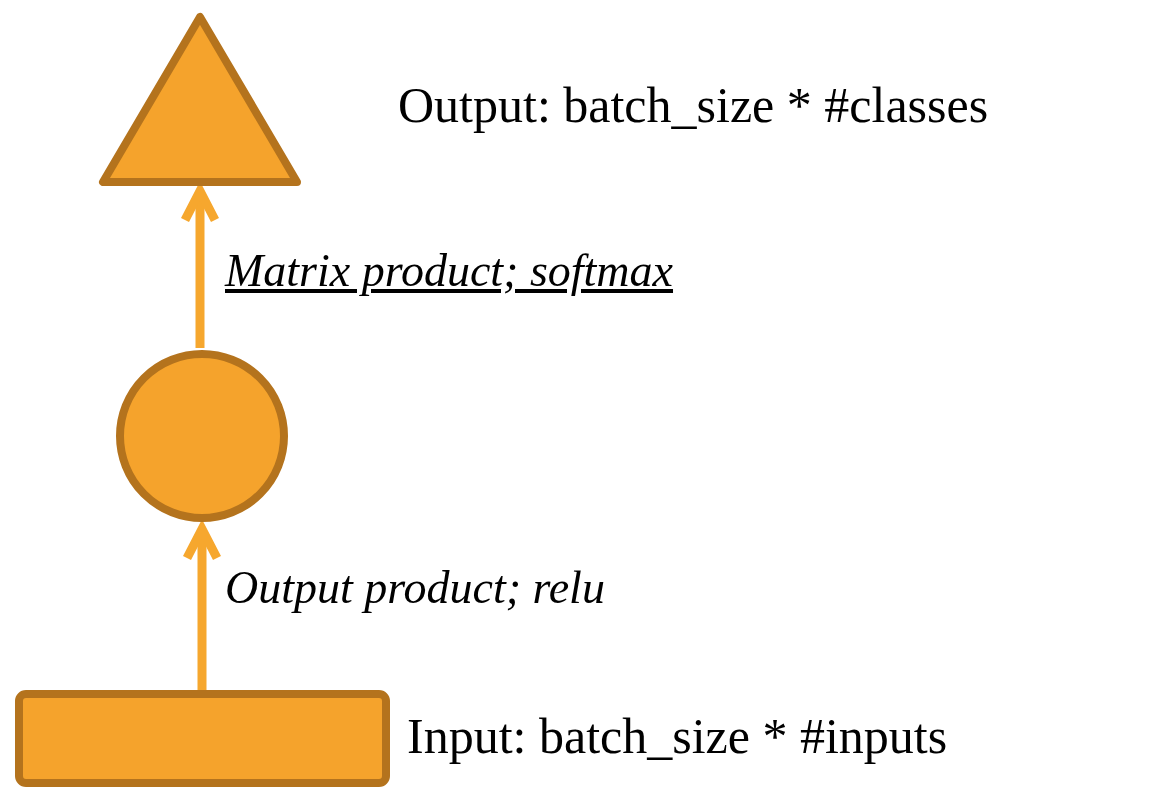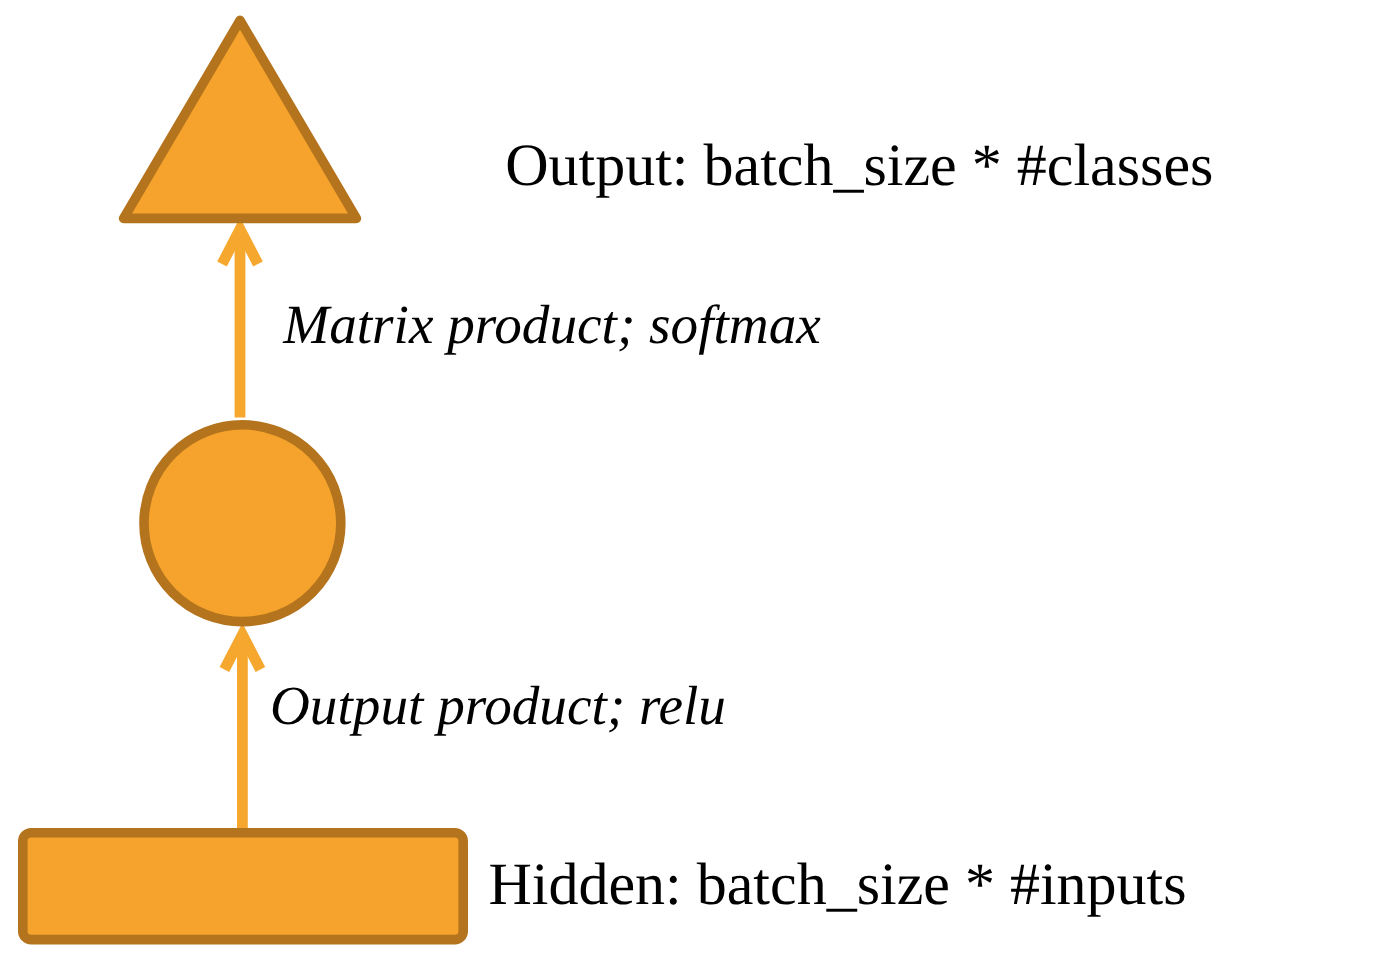--- a/index.html
+++ b/index.html
@@ -56,22 +56,22 @@
       <polyline points="187,558 202,529 217,558" fill="none" stroke-width="9" stroke-linejoin="miter" stroke-linecap="butt" stroke="#F6A72E"></polyline>
     </g>
 
     <polygon points="200,17 103,182 297,182" stroke-width="8" stroke-linejoin="round" fill="#F5A32C" stroke="#B4731D"></polygon>
 
     <circle cx="202" cy="436" r="82" stroke-width="8" fill="#F5A32C" stroke="#B4731D"></circle>
 
     <rect x="19" y="694" width="367" height="89" rx="7" stroke-width="8" fill="#F5A32C" stroke="#B4731D"></rect>
   </svg>
 
-  <div class="node-label" style="left: 421px; top: 105px; margin-top: 32px;">Output: batch_size * #classes</div>
+  <div class="node-label" style="left: 398px; top: 105px;">Output: batch_size * #classes</div>
 
 
-  <div class="node-label" style="left: 407px; top: 736px;">Hidden: batch_size * #inputs</div>
+  <div class="node-label" style="left: 407px; top: 736px;">Input: batch_size * #inputs</div>
 
-  <div class="edge-label" style="left: 236px; top: 271px;">Matrix product; softmax</div>
+  <div class="edge-label" style="left: 225px; top: 271px; text-decoration: underline;">Matrix product; softmax</div>
 
   <div class="edge-label" style="left: 225px; top: 588px;">Output product; relu</div>
 
 </div>
 
 </body></html>

